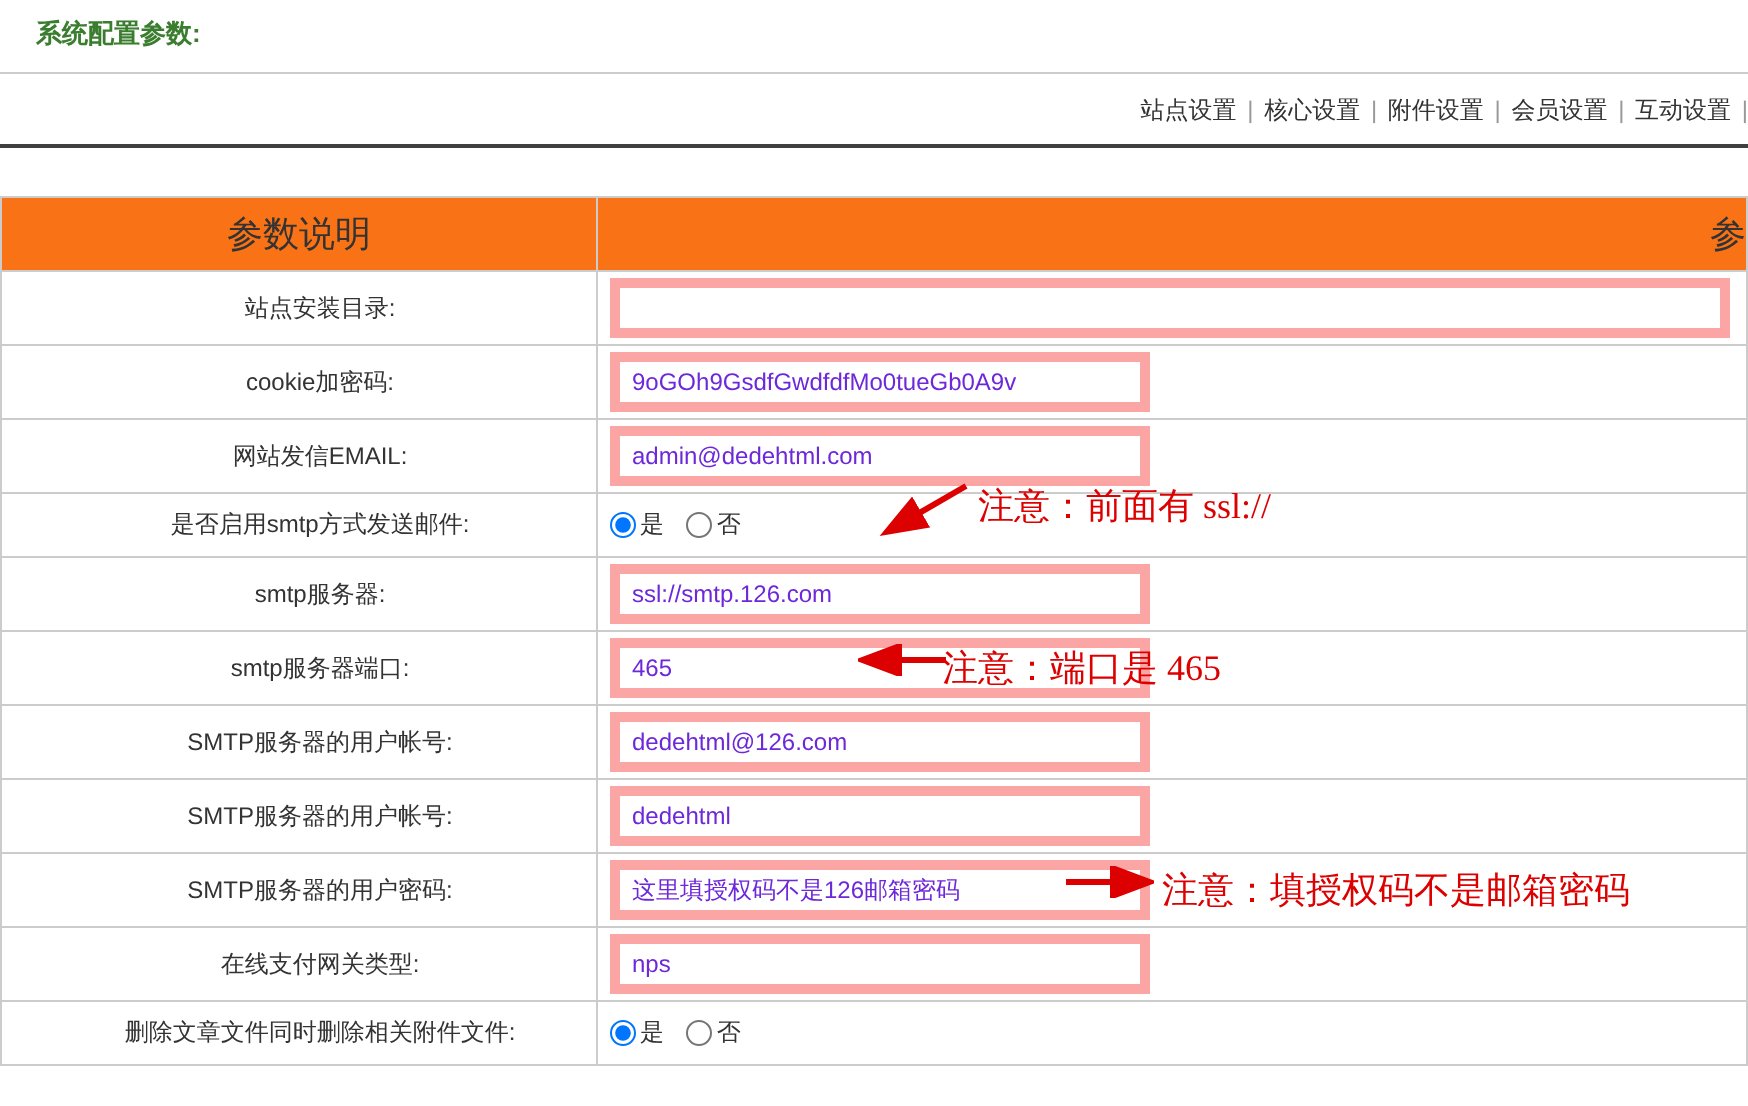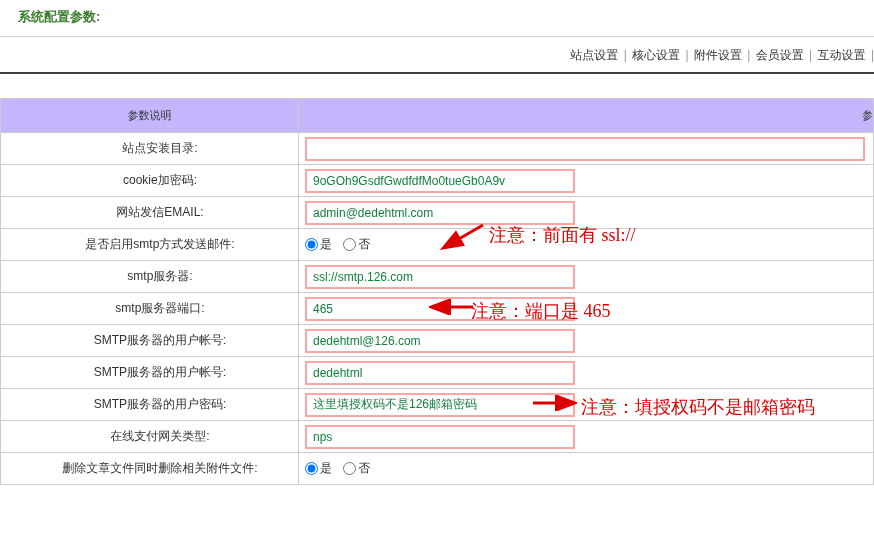--- a/index.html
+++ b/index.html
@@ -5,24 +5,24 @@
 * { box-sizing: border-box; margin: 0; padding: 0; }
 body { font-family: Arial, "Microsoft YaHei", sans-serif; font-size: 12px; color: #333; background: #fff; width: 874px; overflow: hidden; position: relative; }
 .page-title { color: #3b7d2e; font-size: 13px; padding: 8px 18px 10px; font-weight: bold; }
 .top-border { border-top: 1px solid #ccc; margin: 0; }
 .nav-row { text-align: right; padding: 10px 0 8px; border-bottom: 2px solid #404040; }
 .nav-row a { color: #333; text-decoration: none; margin: 0 2px; }
 .nav-sep { color: #999; }
 .table-wrap { margin-top: 24px; }
 table { width: 100%; border-collapse: collapse; }
 th, td { border: 1px solid #ccc; padding: 6px 8px; vertical-align: middle; }
-th { background: #c4b5fd; height: 34px; font-weight: normal; text-align: center; font-size: 11px; }
+th { background: #f97316; height: 34px; font-weight: normal; text-align: center; font-size: 18px; }
 td.label-cell { width: 298px; text-align: center; height: 32px; padding-left: 29px; }
 td.input-cell { padding: 3px 6px; position: relative; }
-input[type="text"] { width: 270px; border: 2px solid #fca5a5; padding: 3px 6px; font-size: 12px; font-family: inherit; color: #15803d; background: #fff; }
+input[type="text"] { width: 270px; border: 5px solid #fca5a5; padding: 3px 6px; font-size: 12px; font-family: inherit; color: #6d28d9; background: #fff; }
 .radio-group label { margin-right: 8px; }
 .radio-group input { margin-right: 2px; vertical-align: middle; }
 .note { color: #d00; font-family: SimSun, serif; font-size: 18px; position: absolute; pointer-events: none; }
 .arrow { position: absolute; pointer-events: none; }
 .arrow svg { display: block; }
 </style>
 </head>
 <body>
 
 <div class="page-title">系统配置参数:</div>

